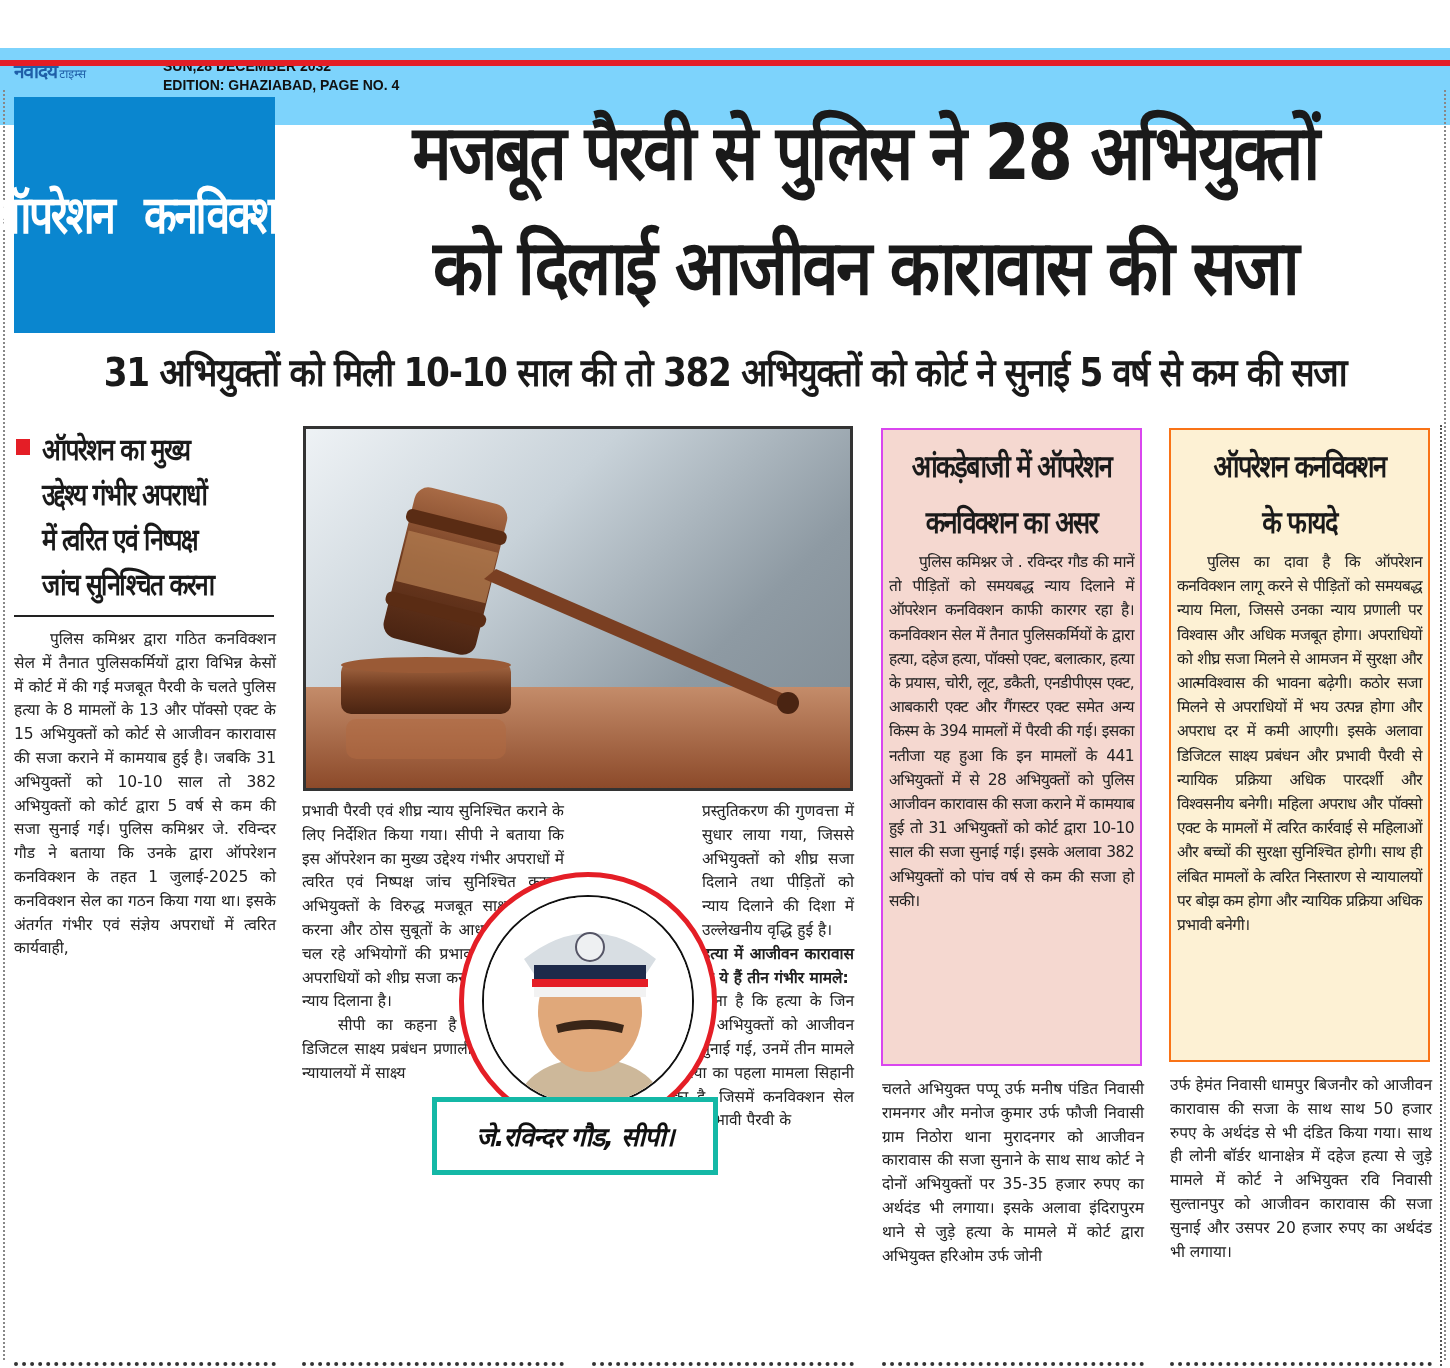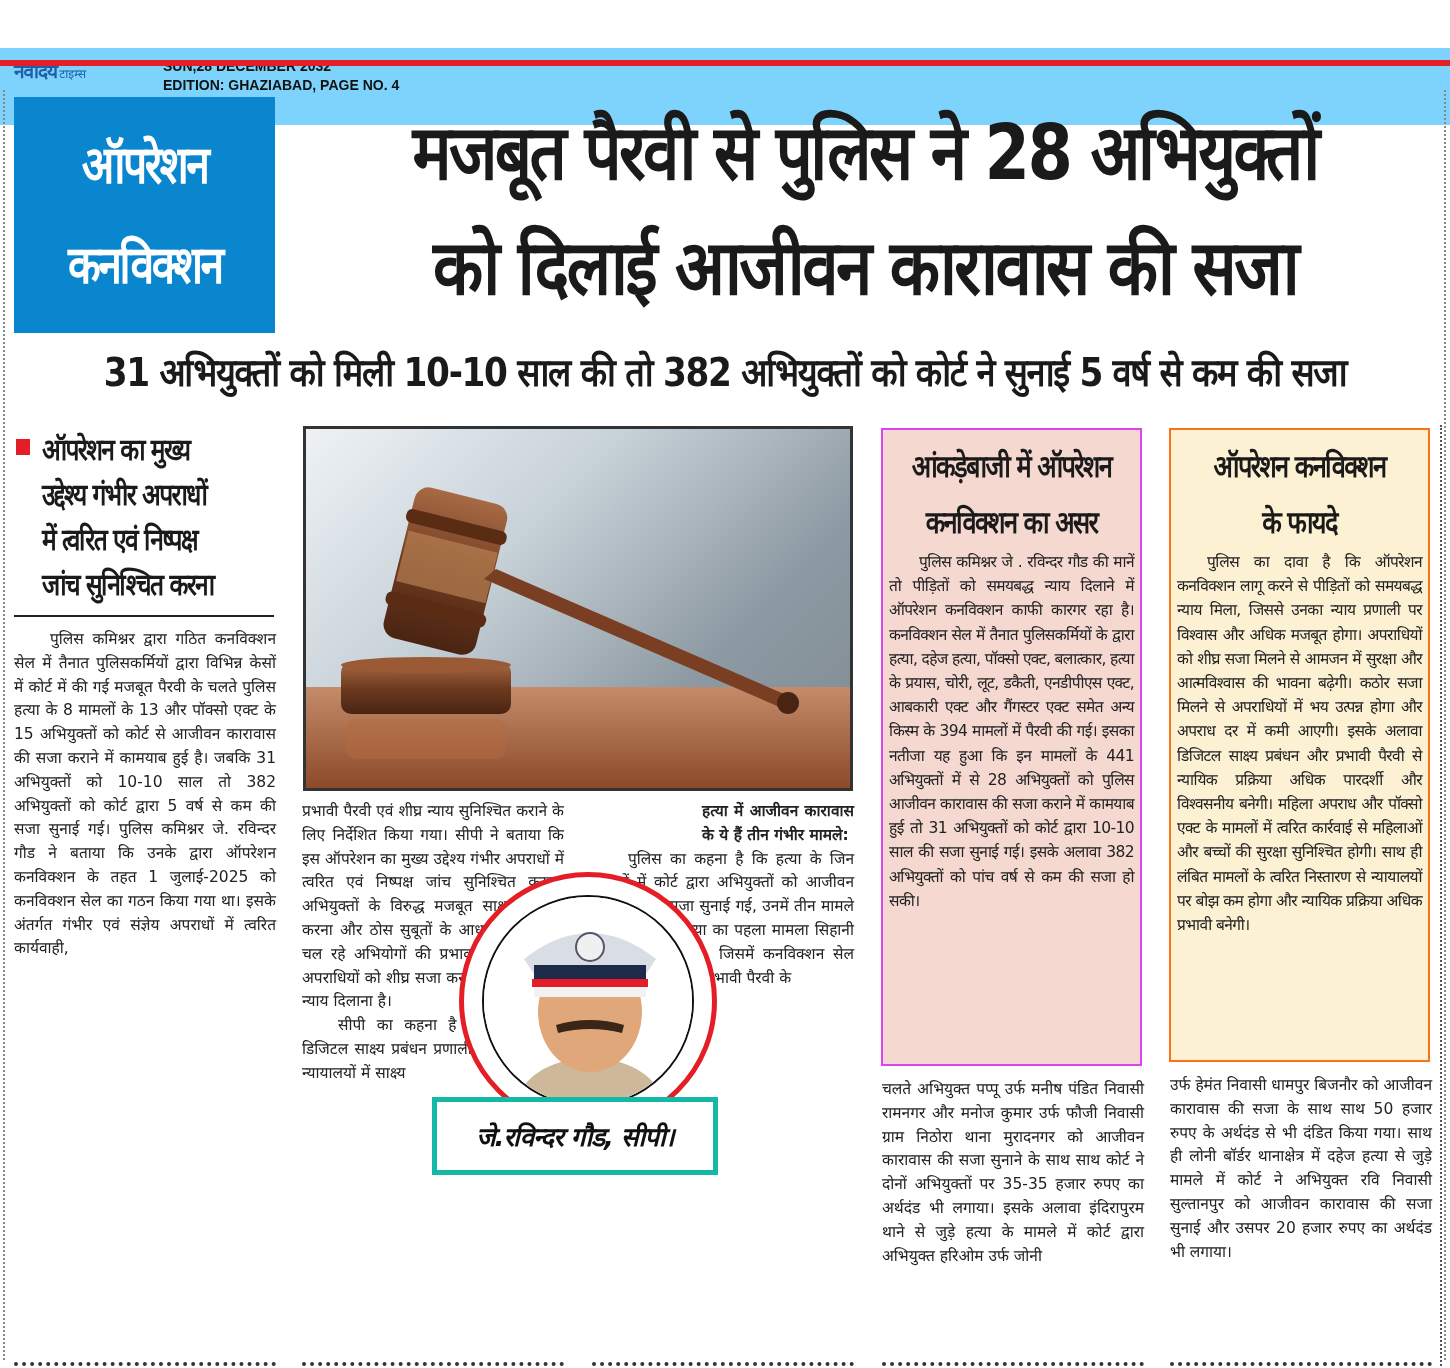--- a/index.html
+++ b/index.html
@@ -14,21 +14,21 @@
   .edition { position: absolute; left: 163px; top: 9px; font-family: "Liberation Sans", sans-serif; font-weight: bold; font-size: 14px; line-height: 19px; color: #111; }
   .redrule { position: absolute; left: 0; top: 60px; width: 1450px; height: 6px; background: #e41e26; }
 
   
   .dot-left { position: absolute; left: 3px; top: 90px; width: 0; height: 1270px; border-left: 2px dotted #888; }
   .dot-right { position: absolute; left: 1444px; top: 90px; width: 0; height: 1270px; border-left: 2px dotted #888; }
   .dot-mid { position: absolute; left: 1440px; top: 425px; width: 0; height: 945px; border-left: 2px dotted #555; }
 
   
   .kicker { position: absolute; left: 14px; top: 97px; width: 261px; height: 236px; background: #0a86cf;
-            color: #fff; display: flex; flex-direction: column; justify-content: center; align-items: center; }
+            color: #fff; display: flex; flex-direction: row; justify-content: center; align-items: center; }
   .kicker div { font-family: "DejaVu Sans", sans-serif; font-weight: bold; font-size: 52px; line-height: 100px; letter-spacing: -3px; transform: scaleX(0.82); }
 
   
   .headline { position: absolute; left: 290px; top: 95px; width: 1150px; text-align: center; }
   .headline div { font-family: "DejaVu Sans", sans-serif; font-weight: bold; font-size: 76px; line-height: 115px; color: #1a1a1a; letter-spacing: -3px; transform: scaleX(0.86); transform-origin: center; white-space: nowrap; }
   .subhead { position: absolute; left: 10px; top: 343px; width: 1430px; text-align: center; font-family: "DejaVu Sans", sans-serif; font-weight: bold; font-size: 39px; line-height: 60px; letter-spacing: -1.5px; color: #1a1a1a; white-space: nowrap; transform: scaleX(0.88); transform-origin: center; }
 
   
   .highlight { position: absolute; left: 16px; top: 427px; width: 260px; }
   .highlight .sq { position: absolute; left: 0; top: 12px; width: 14px; height: 16px; background: #e41e26; }
@@ -136,20 +136,21 @@
   </svg>
 </div>
 
 <div class="col col2">
   <p class="noind" style="shape-outside: none;">प्रभावी पैरवी एवं शीघ्र न्याय सुनिश्चित कराने के लिए निर्देशित किया गया। सीपी ने बताया कि इस ऑपरेशन का मुख्य उद्देश्य गंभीर अपराधों में त्वरित एवं निष्पक्ष जांच सुनिश्चित करना, अभियुक्तों के विरुद्ध मजबूत साक्ष्य संकलन करना और ठोस सुबूतों के आधार पर कोर्ट में चल रहे अभियोगों की प्रभावशाली पैरवी कर अपराधियों को शीघ्र सजा कराते हुए पीड़ितों को न्याय दिलाना है।</p>
   <p>सीपी का कहना है कि पुलिस द्वारा डिजिटल साक्ष्य प्रबंधन प्रणाली का उपयोग कर न्यायालयों में साक्ष्य</p>
 </div>
 <div class="dotted-bottom" style="left:302px;width:262px;"></div>
 
 <div class="col col3">
+  <p class="noind" style="padding-left:110px;">प्रस्तुतिकरण की गुणवत्ता में सुधार लाया गया, जिससे अभियुक्तों को शीघ्र सजा दिलाने तथा पीड़ितों को न्याय दिलाने की दिशा में उल्लेखनीय वृद्धि हुई है।</p>
   <p class="noind subhead-col" style="padding-left:110px;">हत्या में आजीवन कारावास के ये हैं तीन गंभीर मामले:</p>
   <p>पुलिस का कहना है कि हत्या के जिन मामलों में कोर्ट द्वारा अभियुक्तों को आजीवन कारावास की सजा सुनाई गई, उनमें तीन मामले बेहद गंभीर थे। हत्या का पहला मामला सिहानी गेट थानाक्षेत्र का है, जिसमें कनविक्शन सेल द्वारा कोर्ट में की गई प्रभावी पैरवी के</p>
 </div>
 <div class="dotted-bottom" style="left:592px;width:262px;"></div>
 
 <div class="portrait-ring">
   <div class="portrait-inner">
     <svg width="212" height="212" viewBox="0 0 212 212">
       <rect width="212" height="212" fill="#ffffff"></rect>
       <path d="M30 212 Q40 165 106 160 Q172 165 182 212 Z" fill="#cdb89a"></path>

